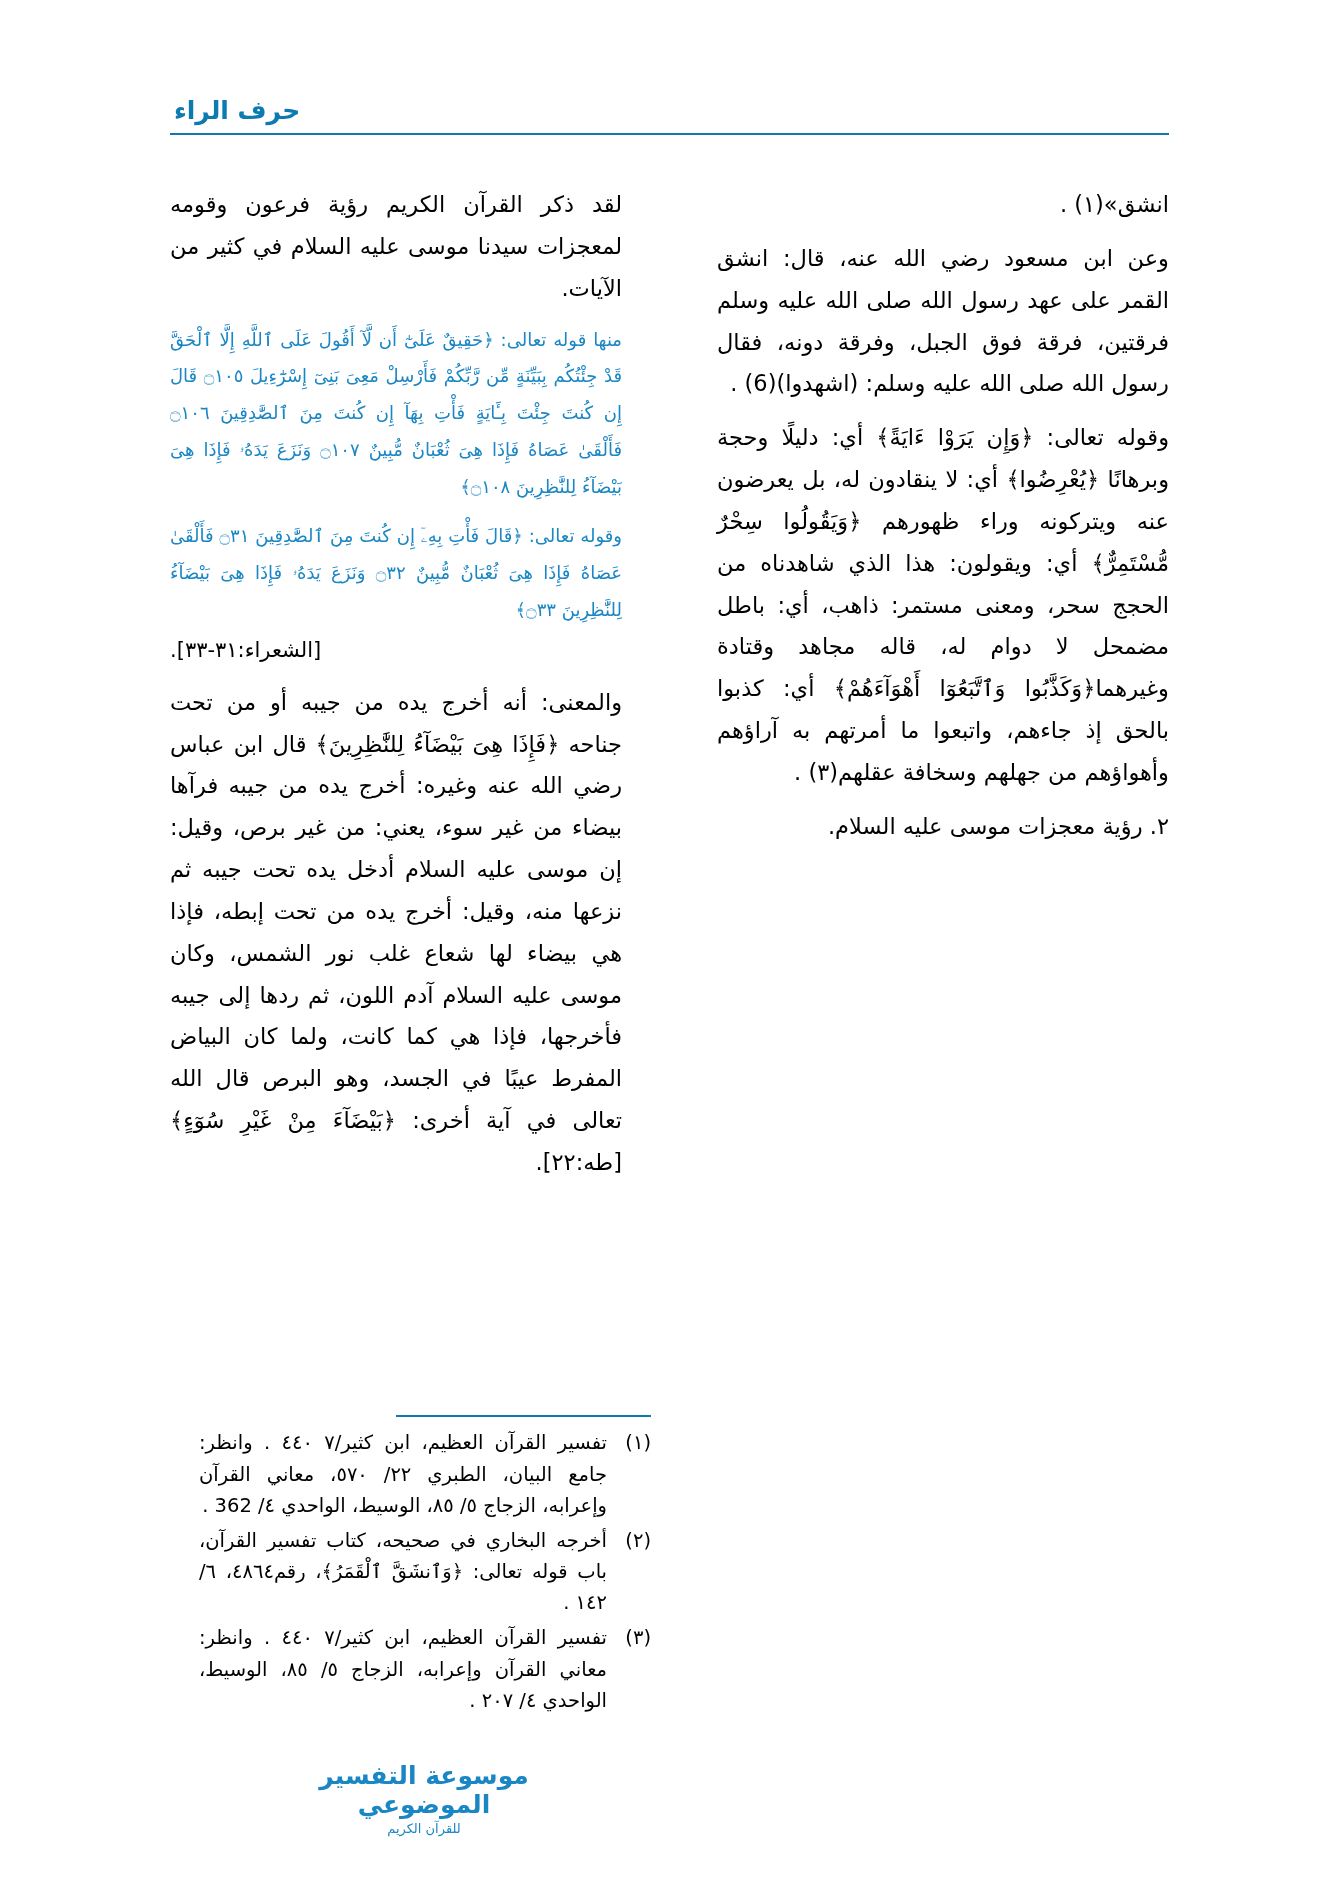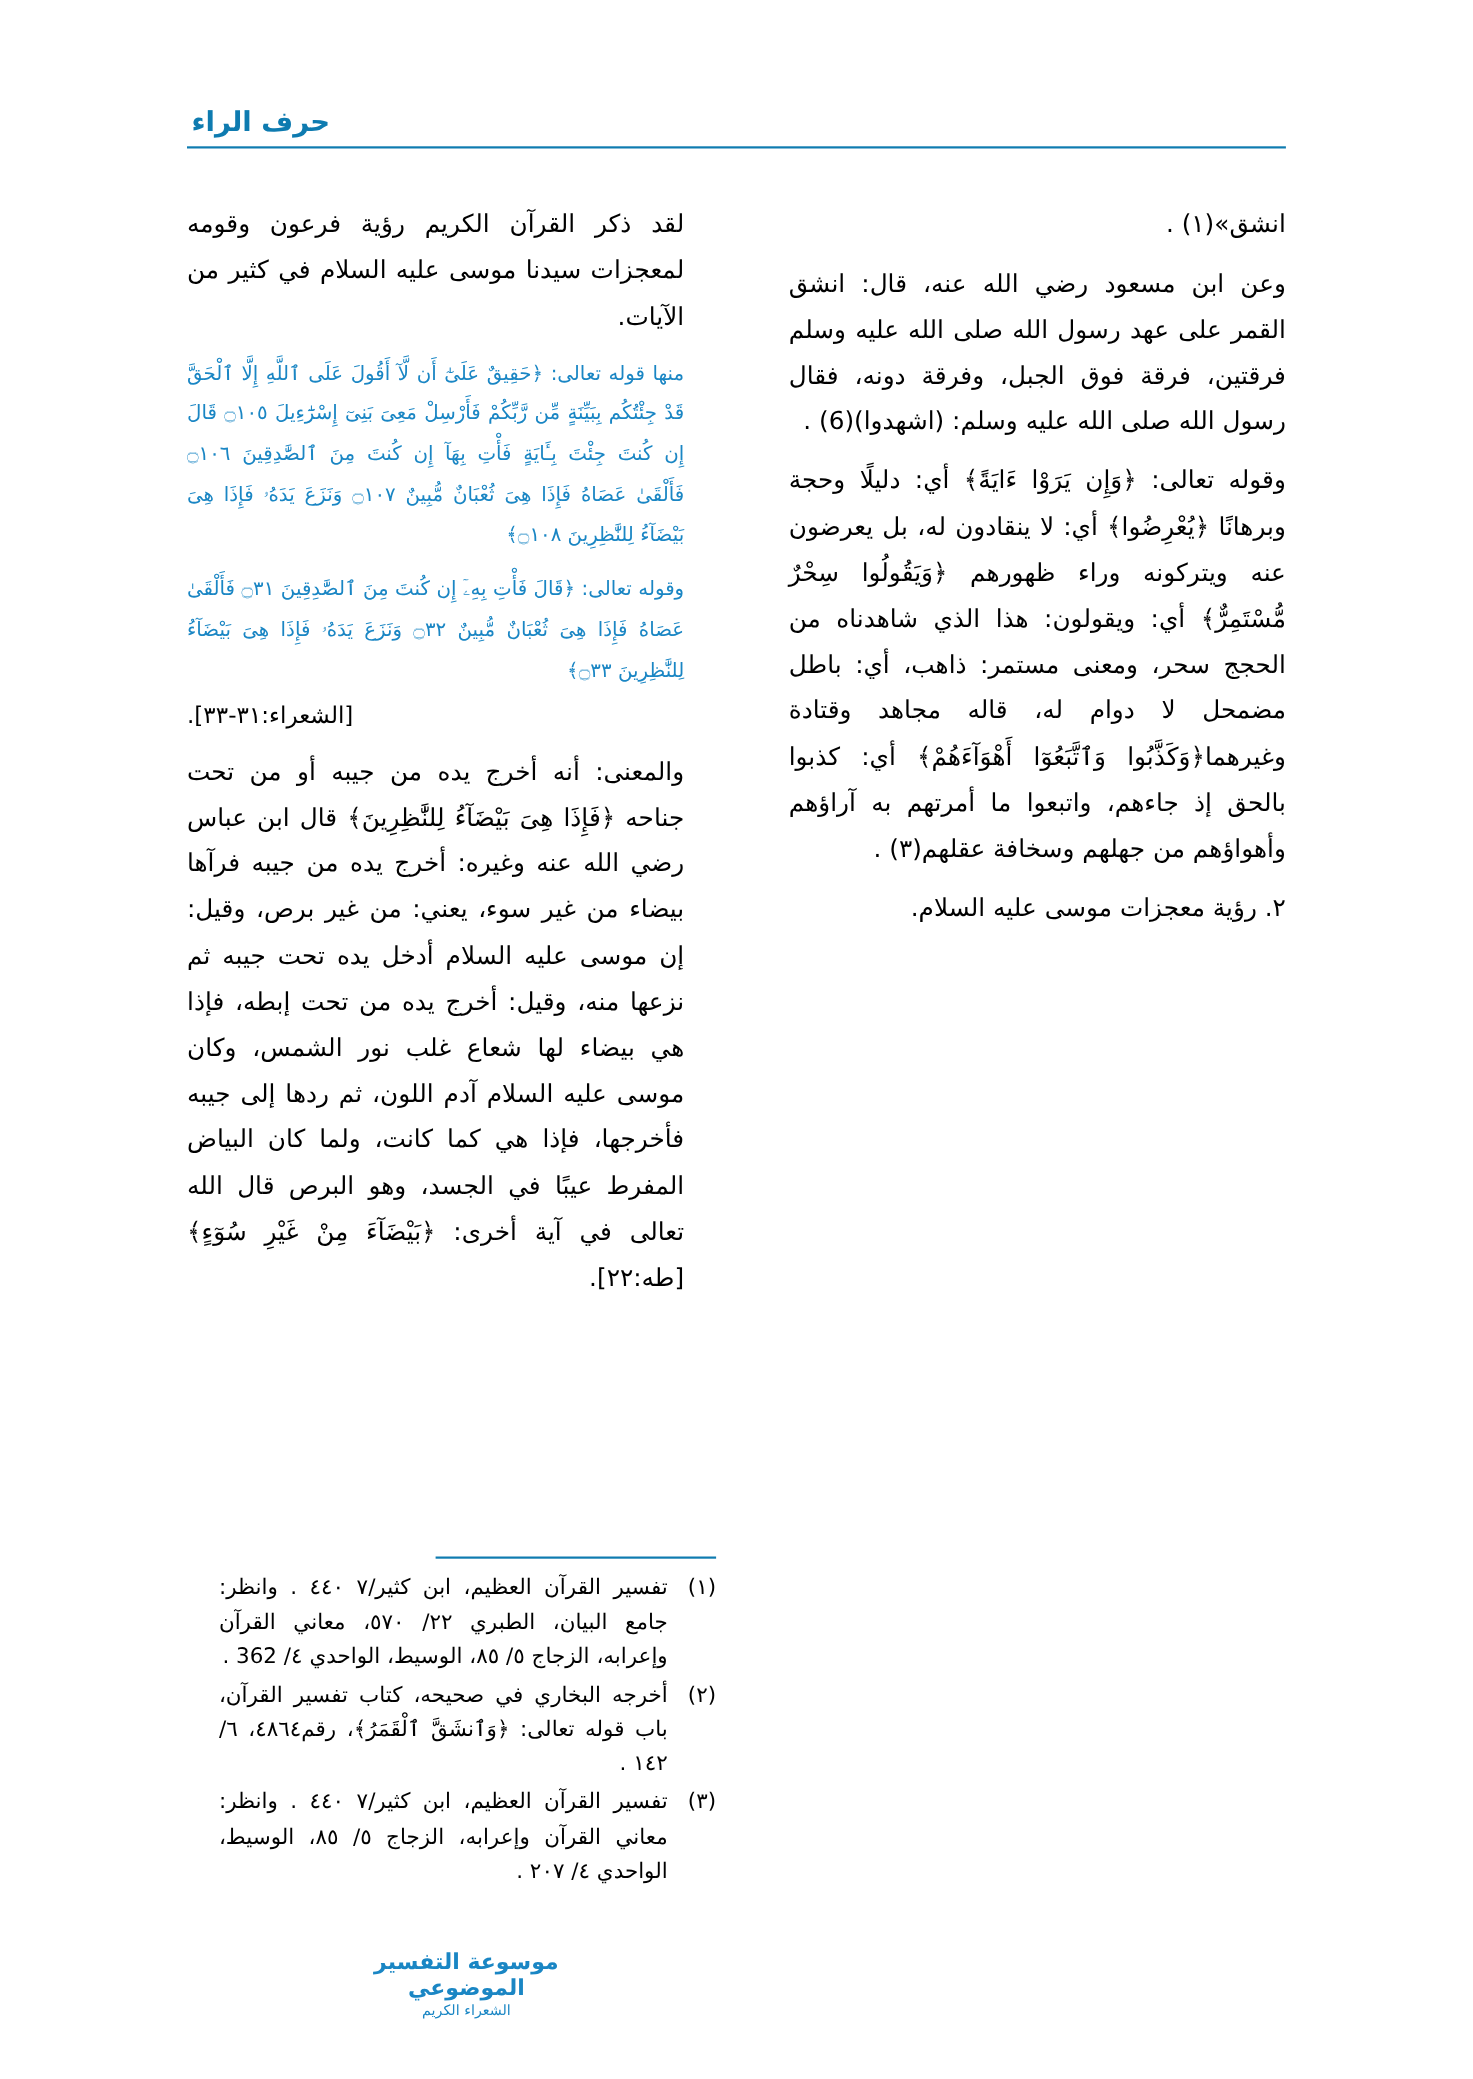--- a/index.html
+++ b/index.html
@@ -121,21 +121,21 @@
   .logo {
     position: absolute;
     bottom: 54px;
     right: 800px;
     width: 230px;
     text-align: center;
     color: #1a86c4;
     direction: rtl;
   }
   .logo-main {
-    font-size: 20px;
+    font-size: 25px;
     font-weight: bold;
     letter-spacing: -1px;
   }
   .logo-sub {
     font-size: 13px;
     margin-top: 2px;
   }
   .pagenum {
     position: absolute;
     bottom: 30px;
@@ -195,17 +195,17 @@
     </div>
 
     <div class="fn-row">
       <div class="fn-num">(٣)</div>
       <div class="fn-text">تفسير القرآن العظيم، ابن كثير/٧ ٤٤٠ . وانظر: معاني القرآن وإعرابه، الزجاج ٥/ ٨٥، الوسيط، الواحدي ٤/ ٢٠٧ .</div>
     </div>
   </div>
 
   <div class="logo">
     <div class="logo-main">موسوعة التفسير الموضوعي</div>
-    <div class="logo-sub">الشعراء الكريم</div>
+    <div class="logo-sub">للقرآن الكريم</div>
   </div>
 
 
 </div>
 
 </body></html>

